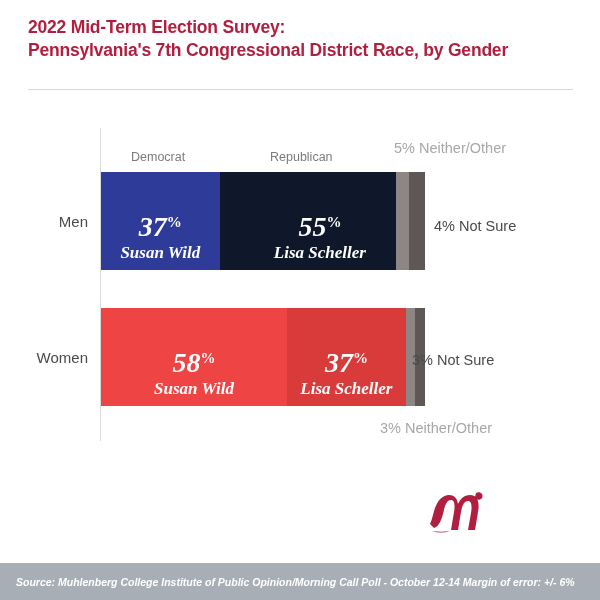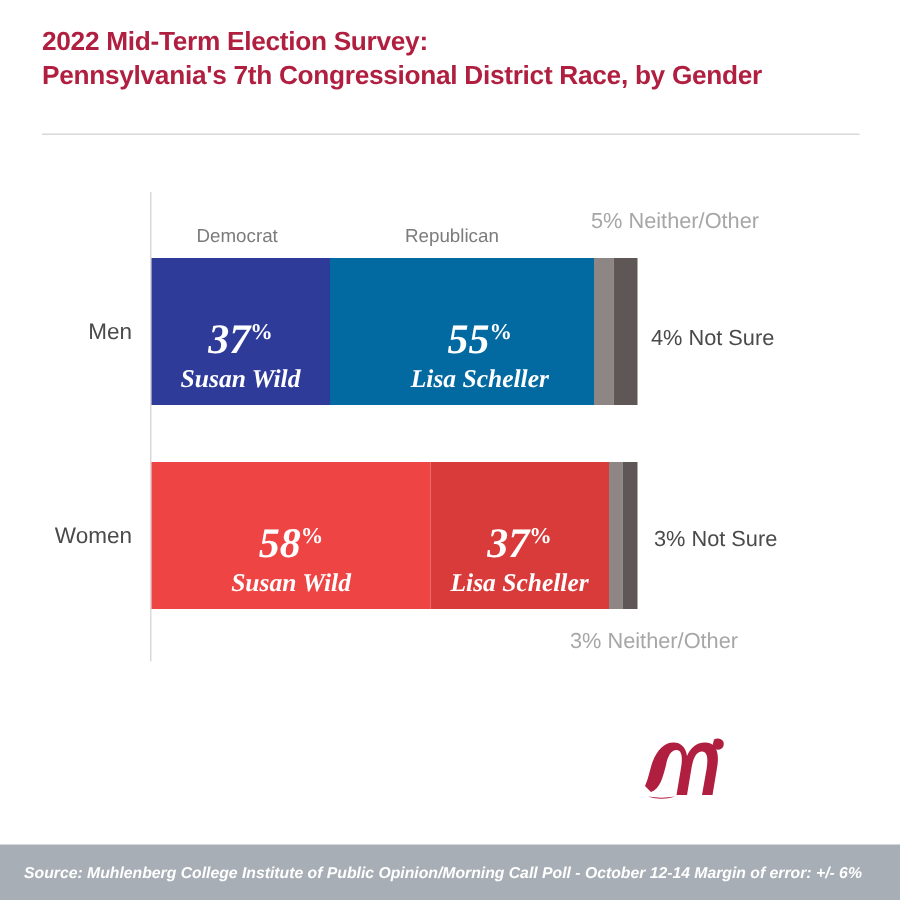--- a/index.html
+++ b/index.html
@@ -132,21 +132,21 @@
   
   .callout {
     position: absolute;
     font-size: 14.5px;
     white-space: nowrap;
   }
   .callout-light { color: #a7a7a7; }
   .callout-dark { color: #4a4a4a; }
   #callout-men-neither { left: 394px; top: 140px; }
   #callout-men-notsure { left: 434px; top: 218px; }
-  #callout-women-notsure { left: 436px; top: 352px; }
+  #callout-women-notsure { left: 412px; top: 352px; }
   #callout-women-neither { left: 380px; top: 420px; }
 
   
   #logo {
     position: absolute;
     left: 430px;
     top: 487px;
     width: 150px;
     height: 58px;
     display: flex;
@@ -199,21 +199,21 @@
   <div class="col-header" id="header-republican">Republican</div>
 
   <div class="cat-label" id="cat-men">Men</div>
   <div class="cat-label" id="cat-women">Women</div>
 
   <div class="bar-row" id="row-men" style="width: 324px;">
     <div class="seg seg-dem" id="men-seg-dem" style="left: 0px; width: 118.693px; background: rgb(46, 59, 153);">
       <div class="seg-value"><span>37</span><span class="pct">%</span></div>
       <div class="seg-name">Susan Wild</div>
     </div>
-    <div class="seg seg-rep" id="men-seg-rep" style="left: 118.693px; width: 176.436px; background: #0369a1; padding-left: 24px;">
+    <div class="seg seg-rep" id="men-seg-rep" style="left: 118.693px; width: 176.436px; background: #0f172a; padding-left: 24px;">
       <div class="seg-value"><span>55</span><span class="pct">%</span></div>
       <div class="seg-name">Lisa Scheller</div>
     </div>
     <div class="seg seg-notsure" id="men-seg-notsure" style="left: 295.129px; width: 12.8317px; background: rgb(142, 134, 132);"></div>
     <div class="seg seg-neither" id="men-seg-neither" style="left: 307.96px; width: 16.0396px; background: rgb(94, 87, 85);"></div>
   </div>
 
   <div class="bar-row" id="row-women" style="width: 324px;">
     <div class="seg seg-dem" id="women-seg-dem" style="left: 0px; width: 186.059px; background: #ef4444;">
       <div class="seg-value"><span>58</span><span class="pct">%</span></div>

